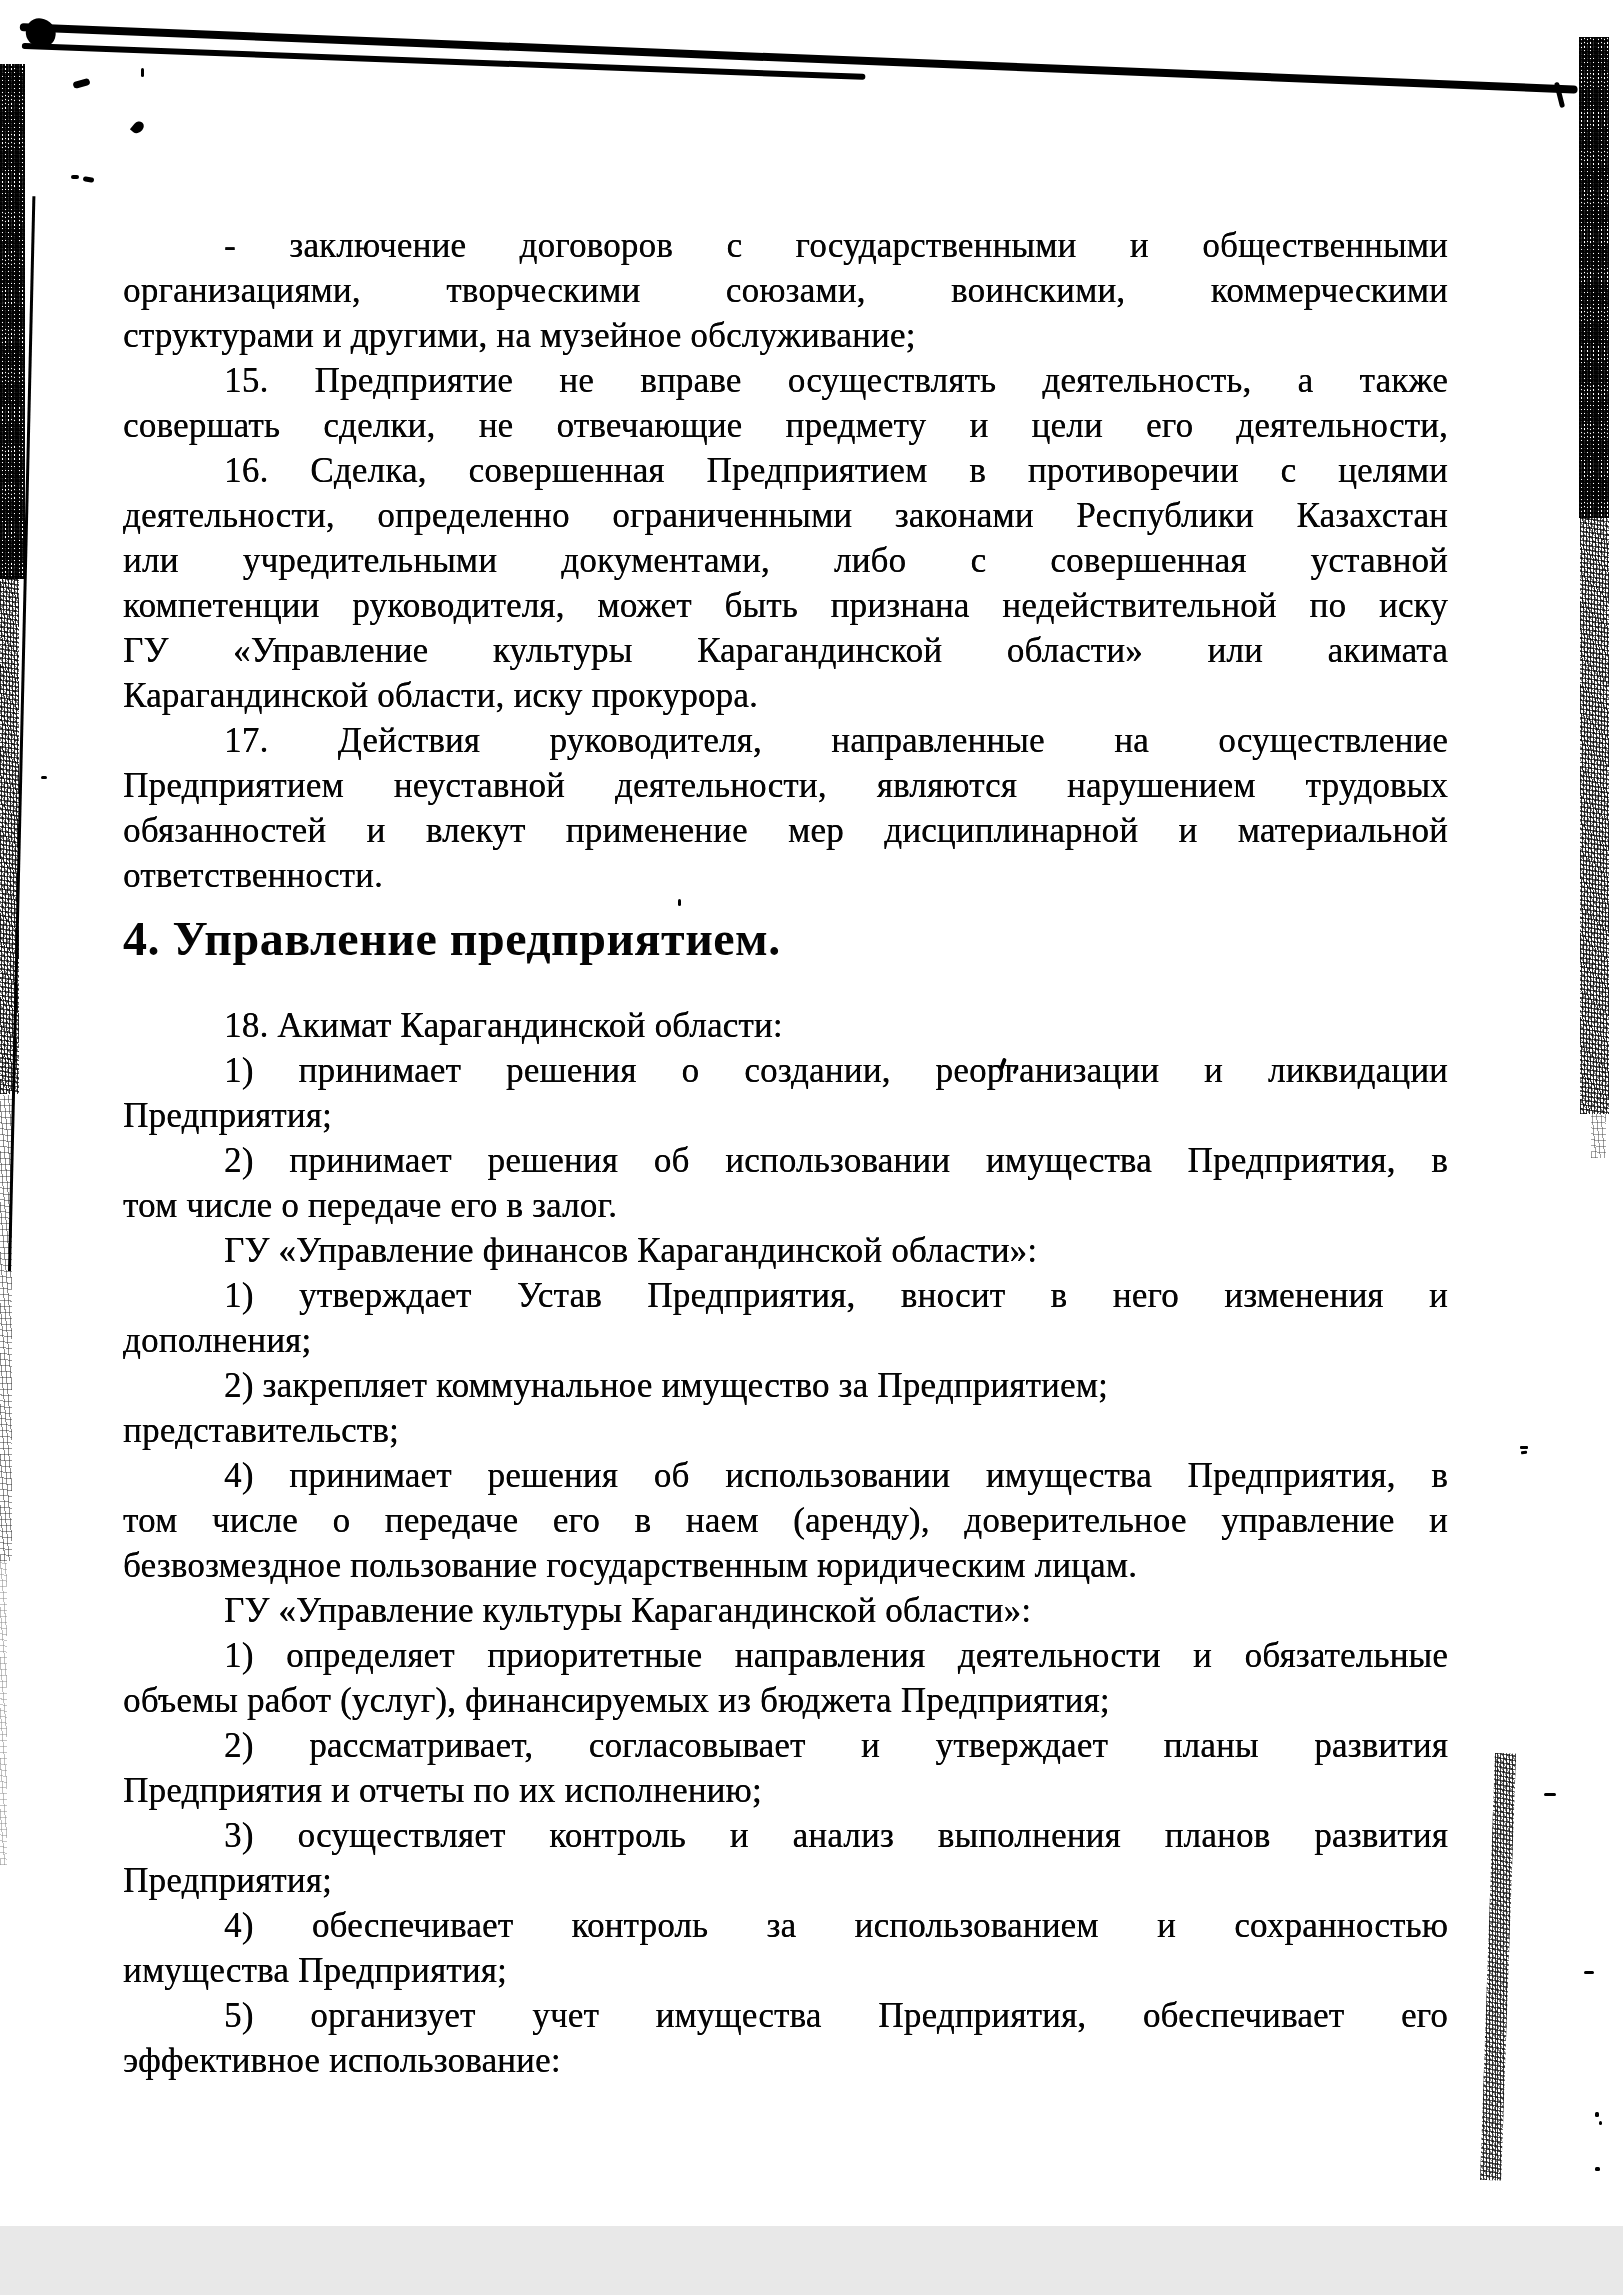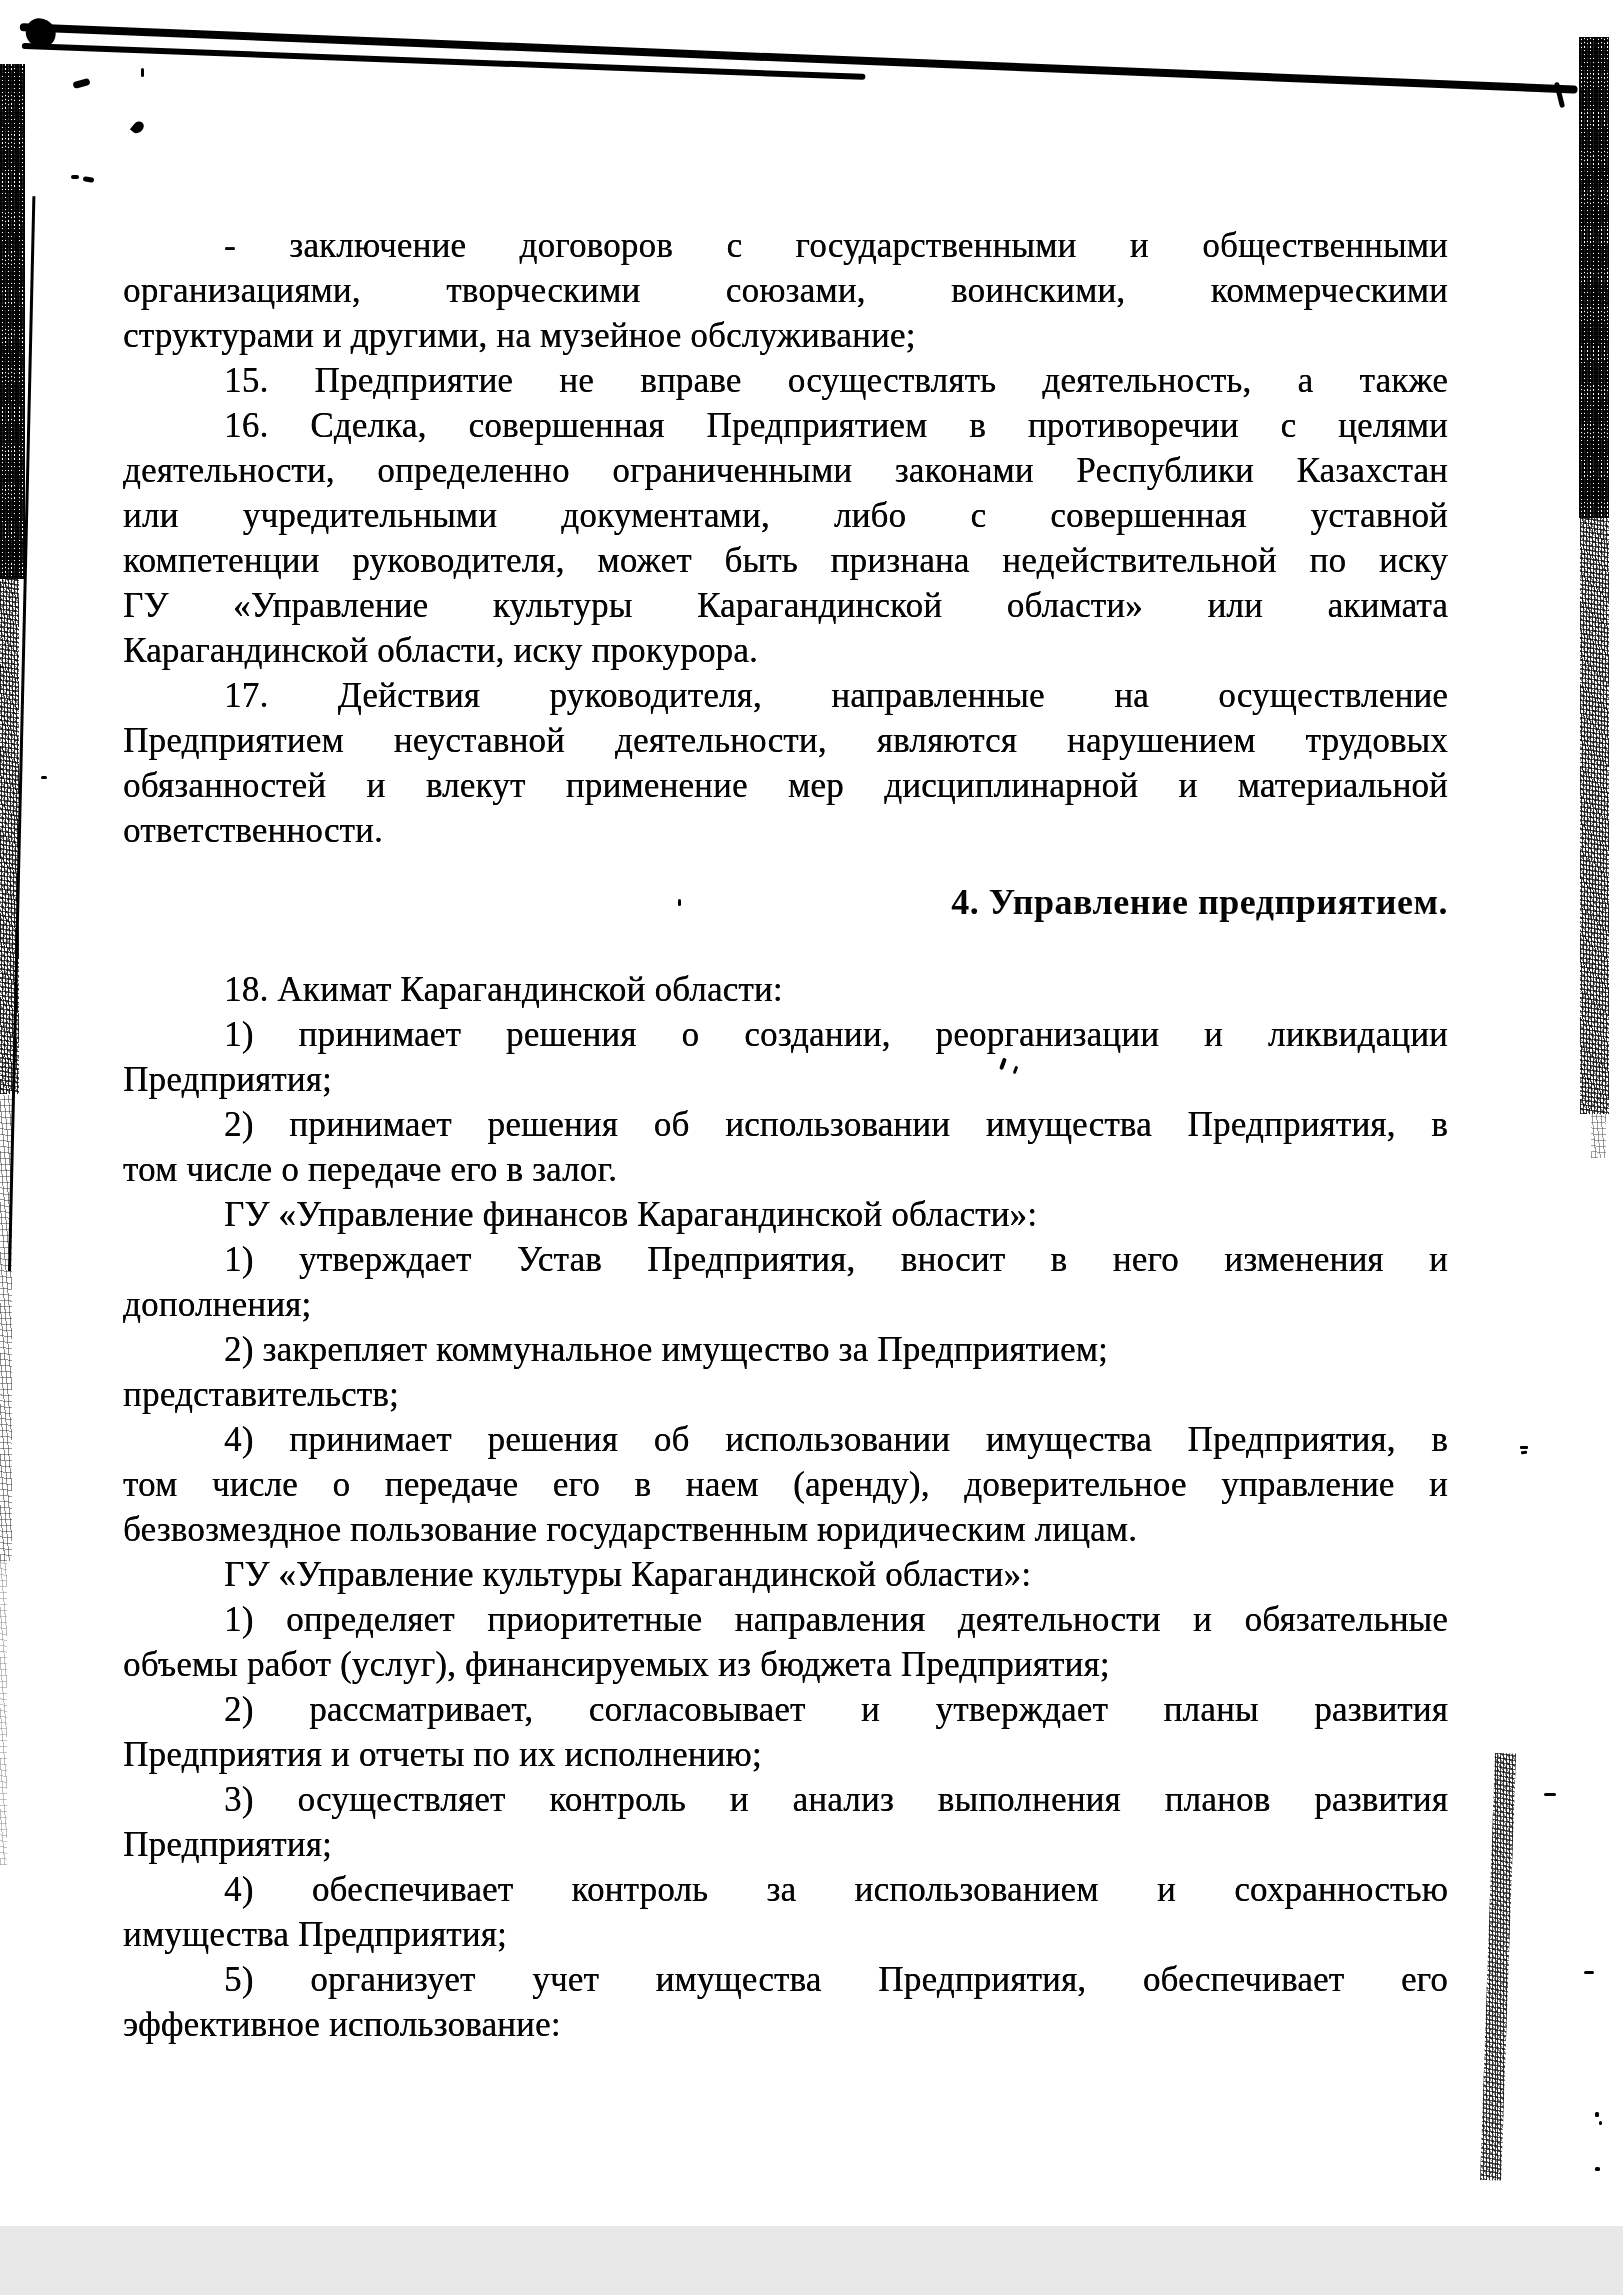--- a/index.html
+++ b/index.html
@@ -22,23 +22,23 @@
     letter-spacing:0.2px;
     text-align:justify;
     text-align-last:justify;
     white-space:nowrap;
     text-shadow:0.3px 0 0 #050505;
   }
   .line.last{text-align-last:left;white-space:normal;}
   .line.first{padding-left:101px;}
   .heading{
     height:45px;line-height:45px;
-    font-size:36px;font-weight:bold;
-    text-align:right;
-    margin-top:27px;margin-bottom:42px;
+    font-size:48px;font-weight:bold;
+    text-align:left;
+    margin-top:18px;margin-bottom:42px;
     letter-spacing:0.5px;
   }
   
   .art{position:absolute;z-index:1;}
   .solid{background:#000;}
   .noise-dense{
     background-image:
       repeating-linear-gradient(90deg, rgba(0,0,0,.95) 0 2px, rgba(0,0,0,0) 2px 2.9px),
       repeating-linear-gradient(0deg, rgba(0,0,0,.9) 0 2.5px, rgba(0,0,0,0) 2.5px 3.9px),
       repeating-linear-gradient(37deg, rgba(0,0,0,.8) 0 1.5px, rgba(0,0,0,0) 1.5px 3.4px);
@@ -99,20 +99,21 @@
 
   <div id="doc">
     <div id="blocks-intro">
         <div class="para">
           <div class="line first">- заключение договоров с государственными и общественными</div>
           <div class="line">организациями, творческими союзами, воинскими, коммерческими</div>
           <div class="line last">структурами и другими, на музейное обслуживание;</div>
         </div>
         <div class="para">
           <div class="line first">15. Предприятие не вправе осуществлять деятельность, а также</div>
+          <div class="line">совершать сделки, не отвечающие предмету и цели его деятельности,</div>
         </div>
         <div class="para">
           <div class="line first">16. Сделка, совершенная Предприятием в противоречии с целями</div>
           <div class="line">деятельности, определенно ограниченными законами Республики Казахстан</div>
           <div class="line">или учредительными документами, либо с совершенная уставной</div>
           <div class="line">компетенции руководителя, может быть признана недействительной по иску</div>
           <div class="line">ГУ «Управление культуры Карагандинской области» или акимата</div>
           <div class="line last">Карагандинской области, иску прокурора.</div>
         </div>
         <div class="para">

